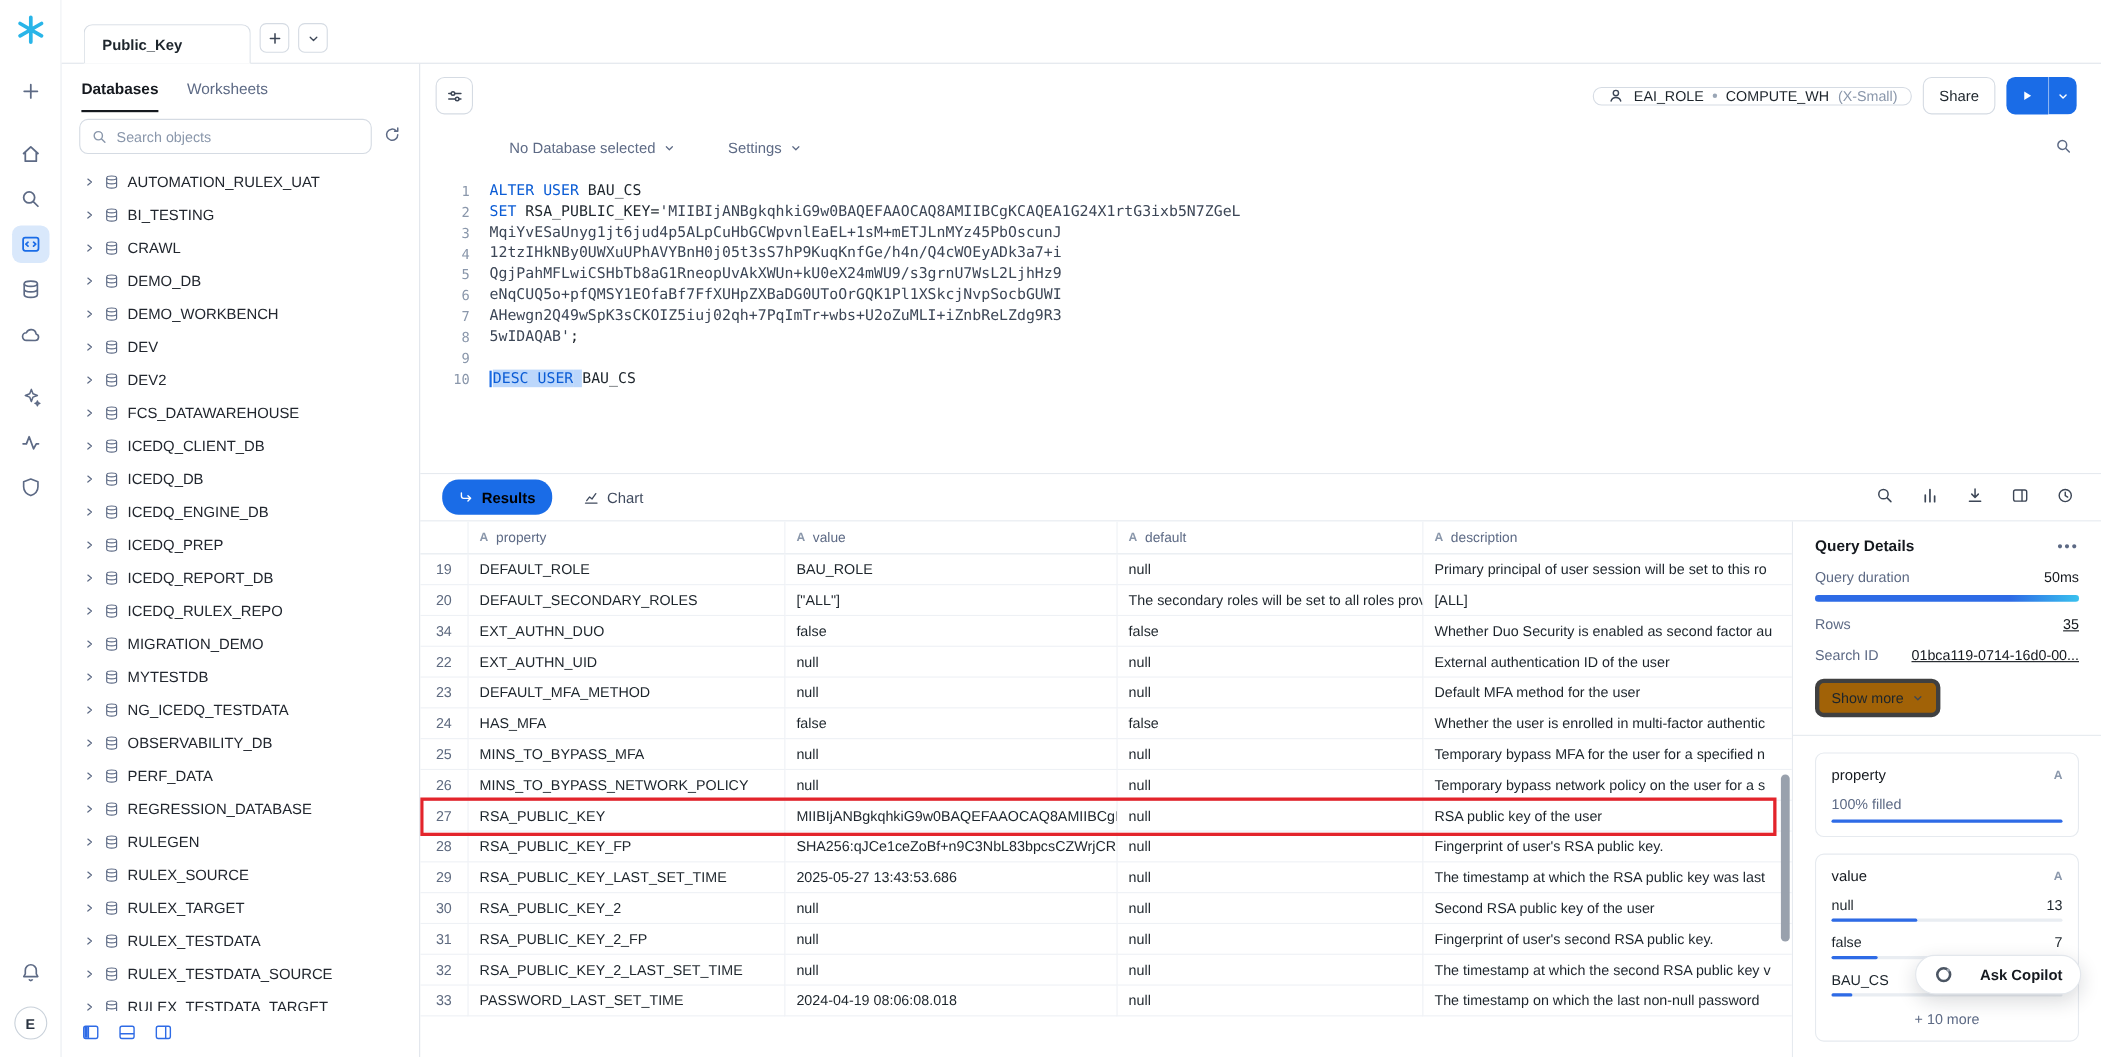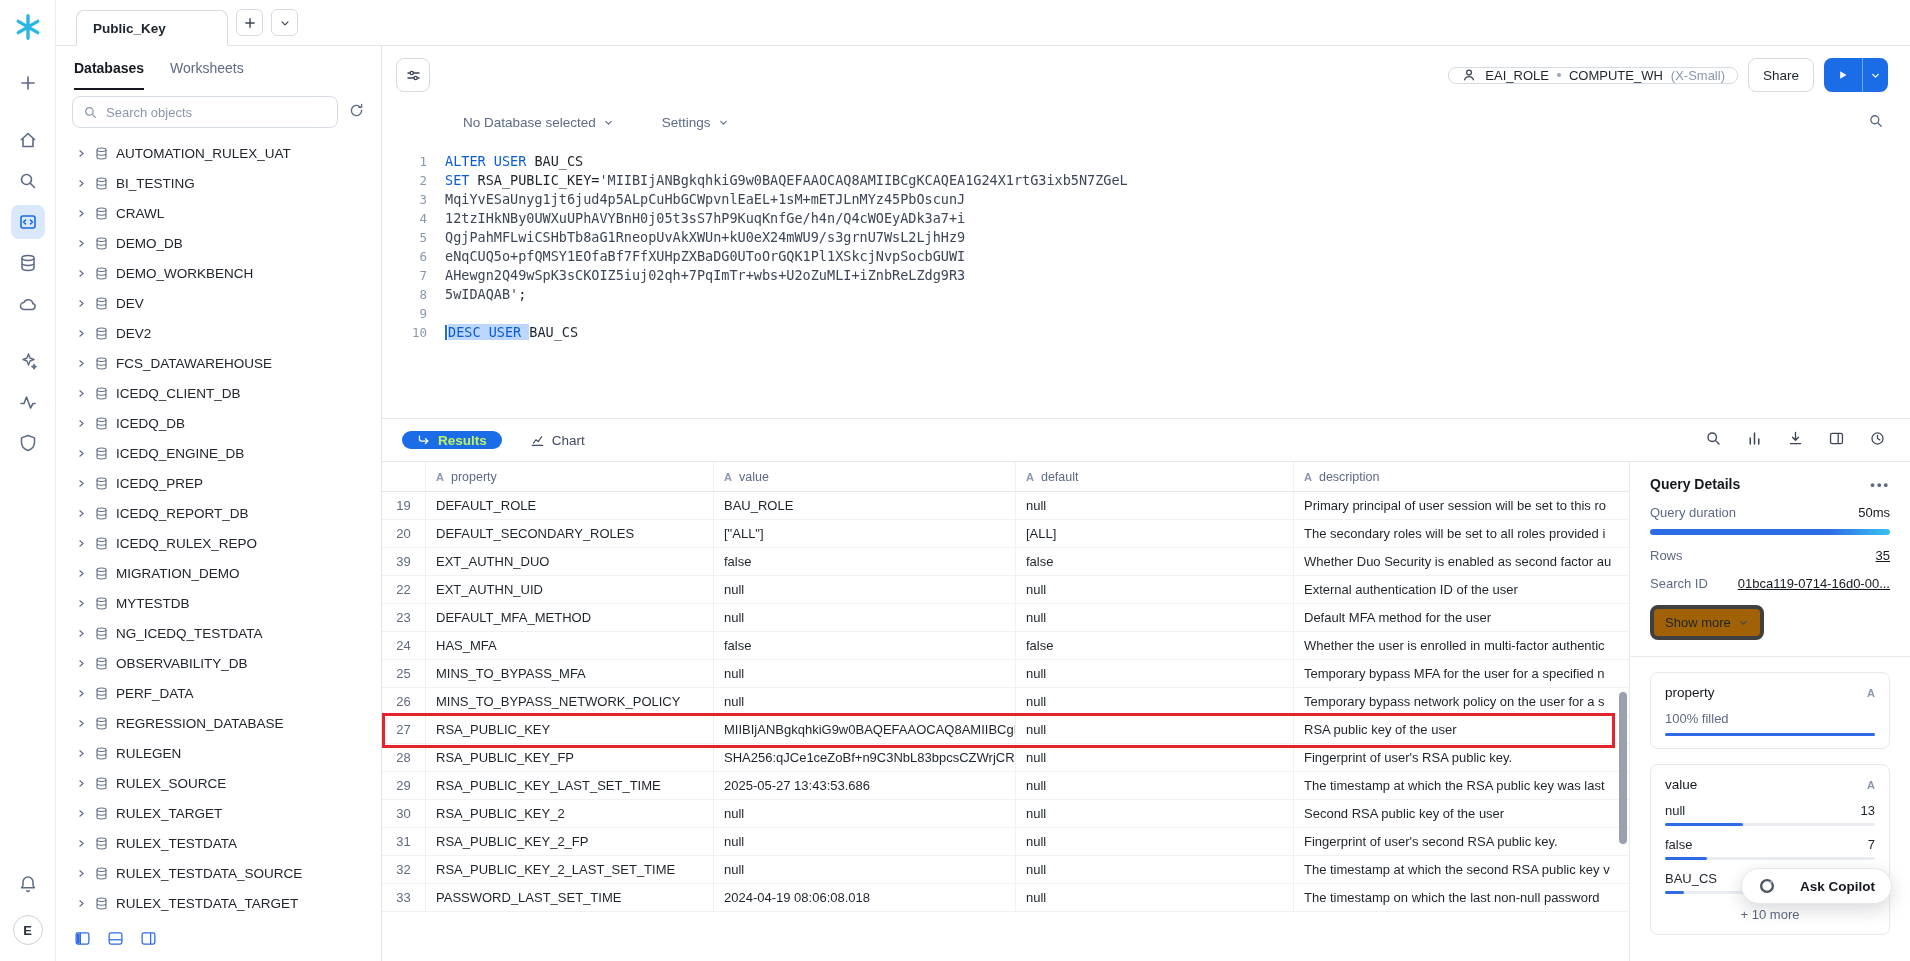--- a/index.html
+++ b/index.html
@@ -16,21 +16,21 @@
   .logo { margin-bottom: 24px; }
   .rail-btn { width: 34px; height: 34px; border-radius: 8px; display: flex; align-items: center; justify-content: center; margin-bottom: 7px; }
   .rail-btn.active { background: #d9e8fb; }
   .rail-gap { height: 16px; }
   .rail-bottom { margin-top: auto; display: flex; flex-direction: column; align-items: center; gap: 14px; }
   .avatar { width: 30px; height: 30px; border-radius: 50%; border: 1.5px solid #c9d1da; display: flex; align-items: center; justify-content: center; font-size: 13px; font-weight: 700; color: #27313f; background: #fff; }
 
   
   .content { flex: 1; display: flex; flex-direction: column; min-width: 0; }
 
-  .tabbar { height: 46px; border-bottom: 1px solid #e0e5eb; display: flex; align-items: flex-end; padding-left: 20px; gap: 8px; flex: none; background: #fff; }
+  .tabbar { height: 58px; border-bottom: 1px solid #e0e5eb; display: flex; align-items: flex-end; padding-left: 20px; gap: 8px; flex: none; background: #fff; }
   .ws-tab { height: 36px; margin-bottom: -1px; background: #fff; border: 1px solid #d5dbe3; border-bottom: 1px solid #fff; border-radius: 8px 8px 0 0; display: flex; align-items: center; padding: 0 48px 0 16px; font-weight: 700; font-size: 13.5px; min-width: 152px; }
   .mini-btn { width: 27px; height: 27px; margin-bottom: 9px; border: 1px solid #d5dbe3; border-radius: 6px; display: flex; align-items: center; justify-content: center; color: #5d6a85; background: #fff; }
 
   .body-row { flex: 1; display: flex; min-height: 0; }
 
   
   .sidebar { width: 326px; border-right: 1px solid #e0e5eb; display: flex; flex-direction: column; flex: none; min-height: 0; }
   .side-tabs { display: flex; gap: 26px; padding: 0 18px; height: 44px; flex: none; }
   .side-tab { height: 100%; display: flex; align-items: center; color: #5d6a85; font-size: 14px; position: relative; cursor: pointer; }
   .side-tab.active { color: #15191f; font-weight: 700; }
@@ -64,21 +64,21 @@
   .code-line { display: flex; }
   .ln { width: 63px; text-align: right; padding-right: 18px; color: #8a97ab; flex: none; font-size: 12.5px; line-height: 19px; }
   .codetxt { white-space: pre; }
   .c-kw { color: #0b5cd5; }
   .c-id { color: #1d252c; }
   .c-str { color: #3c4656; }
   .sel { background: #bcd7fb; }
   .cursor { display: inline-block; width: 2px; height: 15px; background: #1a6ce7; vertical-align: text-bottom; margin-right: 1px; }
 
   .results-toolbar { height: 44px; border-top: 1px solid #e6eaef; border-bottom: 1px solid #e6eaef; display: flex; align-items: center; padding: 0 24px 0 20px; gap: 28px; flex: none; }
-  .results-pill { height: 18px; border-radius: 15px; background: #1a6ce7; color: #bef264; display: inline-flex; align-items: center; gap: 7px; padding: 0 15px; font-weight: 700; font-size: 13.5px; }
+  .results-pill { height: 32px; border-radius: 15px; background: #1a6ce7; color: #000000; display: inline-flex; align-items: center; gap: 7px; padding: 0 15px; font-weight: 700; font-size: 13.5px; }
   .chart-tab { display: inline-flex; align-items: center; gap: 7px; color: #404b5f; cursor: pointer; }
   .rt-icons { display: flex; align-items: center; gap: 24px; }
 
   .results-body { flex: 1; display: flex; min-height: 0; }
   .table-wrap { flex: 1; position: relative; overflow: hidden; min-width: 0; }
   .grid5 { display: grid; grid-template-columns: 44px 288px 302px 278px minmax(0,1fr); }
   .thead { height: 30px; }
   .thead > div { display: flex; align-items: center; gap: 7px; padding: 0 10px; border-bottom: 1px solid #e3e8ee; border-right: 1px solid #eef1f5; color: #5d6a85; font-size: 12.5px; overflow: hidden; white-space: nowrap; }
   .thead > div:last-child { border-right: none; }
   .type-a { color: #8a97ab; font-size: 11px; font-weight: 700; }
@@ -831,25 +831,25 @@
                   <div class="rownum">19</div>
                   <div>DEFAULT_ROLE</div>
                   <div>BAU_ROLE</div>
                   <div>null</div>
                   <div>Primary principal of user session will be set to this ro</div>
                 </div>
                 <div class="grid5 trow">
                   <div class="rownum">20</div>
                   <div>DEFAULT_SECONDARY_ROLES</div>
                   <div>["ALL"]</div>
+                  <div>The secondary roles will be set to all roles provided i</div>
                   <div>[ALL]</div>
-                  <div>The secondary roles will be set to all roles provided i</div>
-                </div>
-                <div class="grid5 trow">
-                  <div class="rownum">39</div>
+                </div>
+                <div class="grid5 trow">
+                  <div class="rownum">34</div>
                   <div>EXT_AUTHN_DUO</div>
                   <div>false</div>
                   <div>false</div>
                   <div>Whether Duo Security is enabled as second factor au</div>
                 </div>
                 <div class="grid5 trow">
                   <div class="rownum">22</div>
                   <div>EXT_AUTHN_UID</div>
                   <div>null</div>
                   <div>null</div>

